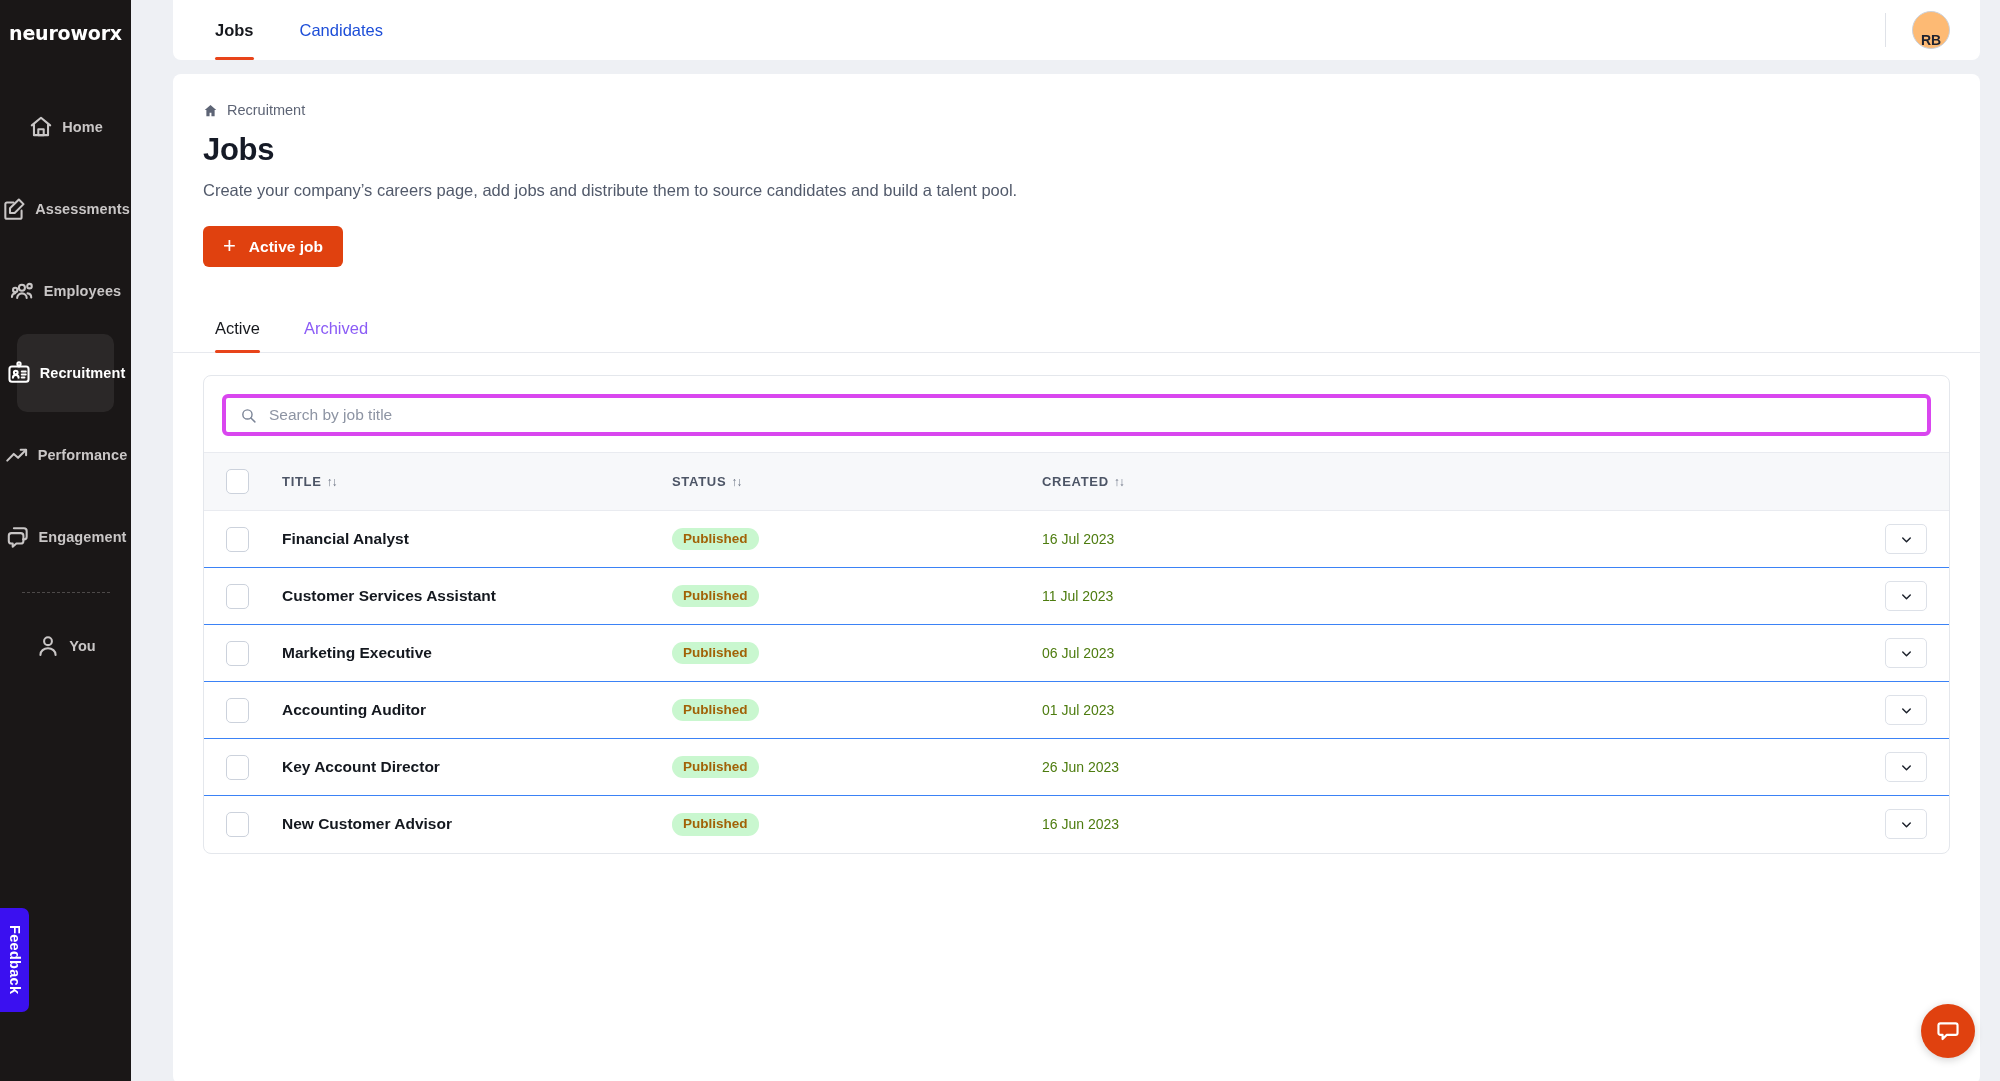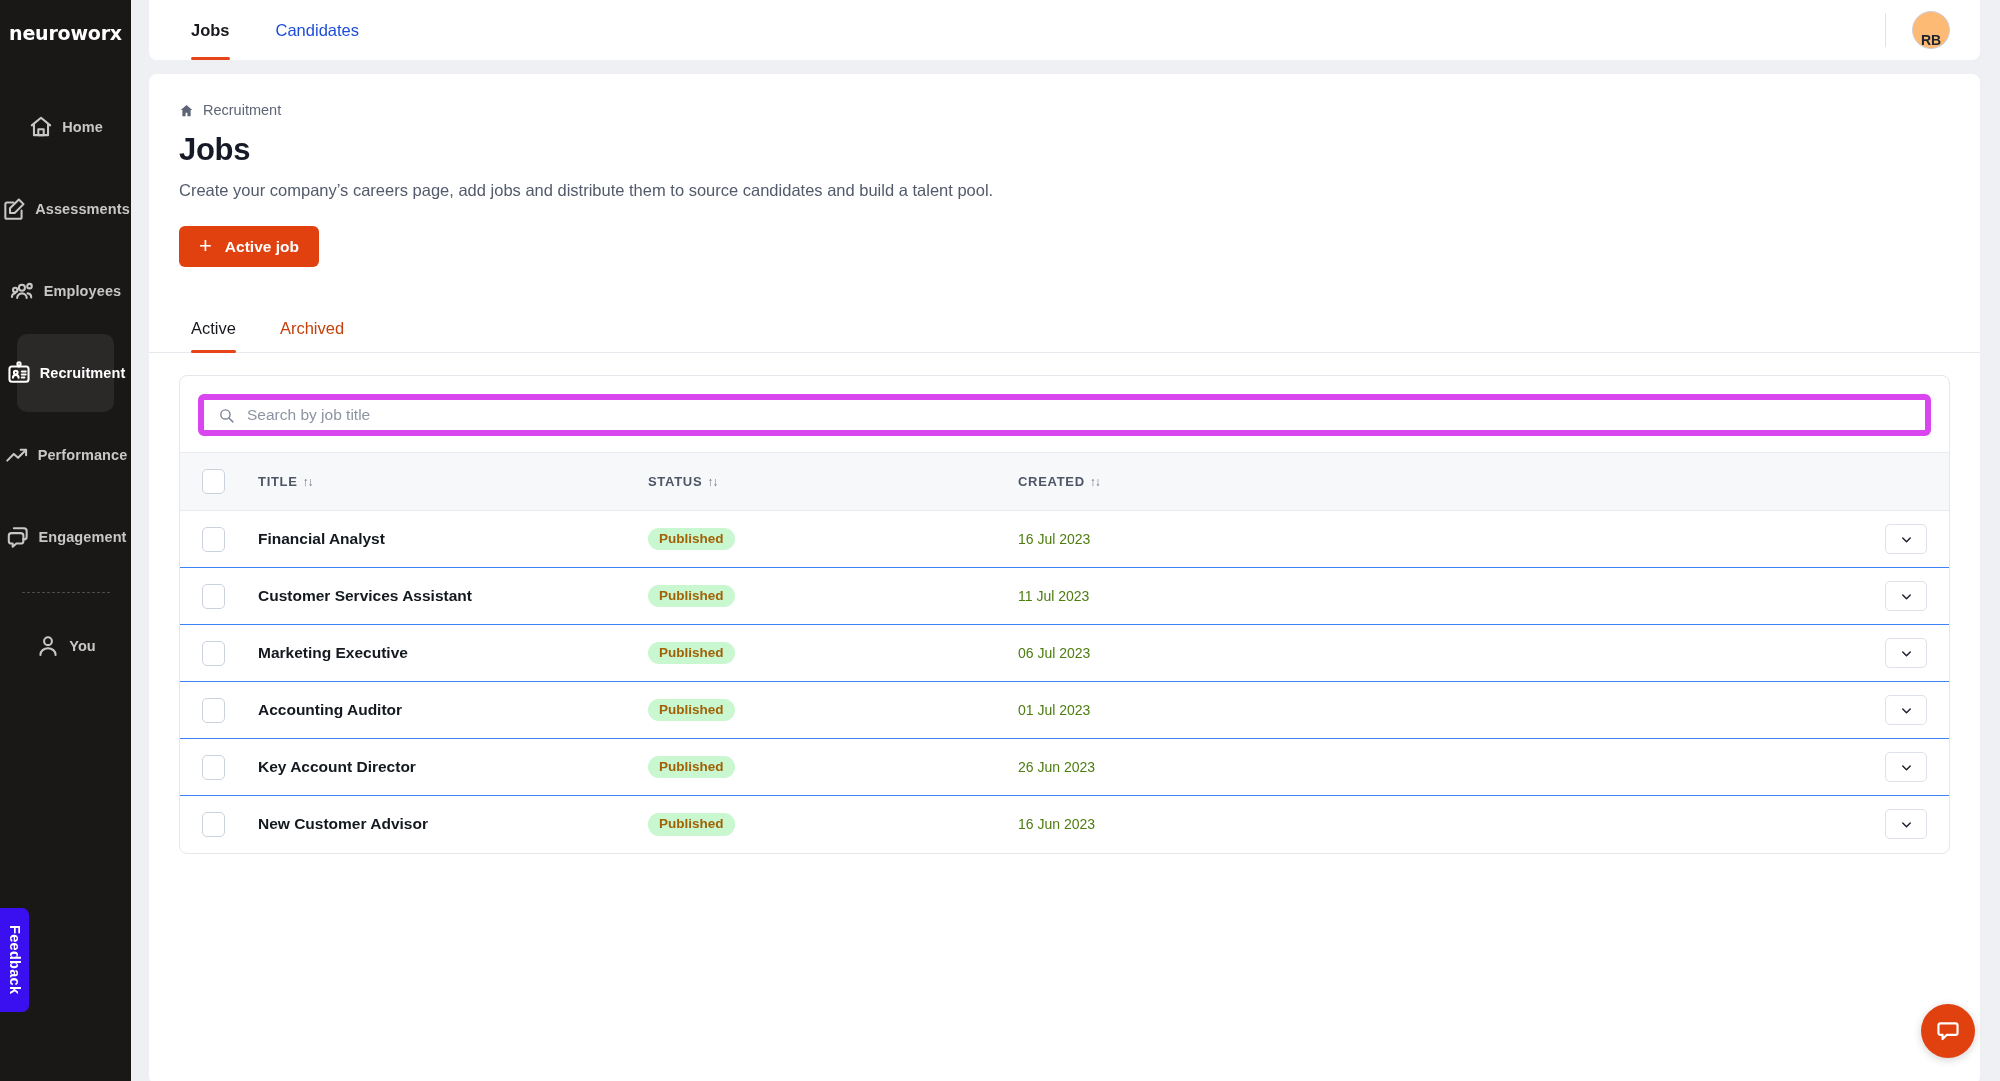--- a/index.html
+++ b/index.html
@@ -3,21 +3,21 @@
 <meta charset="utf-8">
 <style>
   * { box-sizing: border-box; margin: 0; padding: 0; }
   html, body {
     width: 2000px; height: 1081px;
     font-family: "Liberation Sans", sans-serif;
     background: #eef0f4;
     overflow: hidden;
   }
 
-  .app { display: flex; width: 2000px; height: 1081px; }
+  .app { display: flex; width: 2000px; height: 1081px; gap: 24px; }
 
   
   .sidebar {
     width: 131px;
     flex: 0 0 131px;
     background: #1a1717;
     position: relative;
     display: flex;
     flex-direction: column;
     align-items: center;
@@ -181,21 +181,21 @@
   .subtabs {
     margin-top: 42px;
     padding: 0 30px;
     display: flex; gap: 20px;
     border-bottom: 1px solid #e7e9ee;
   }
   .subtab {
     position: relative;
     padding: 10px 12px 14px 12px;
     font-size: 16.5px;
-    color: #c2410c;
+    color: #8b5cf6;
     cursor: pointer;
   }
   .subtab.active { color: #16181d; font-weight: 400; }
   .subtab.active::after {
     content: "";
     position: absolute; left: 12px; right: 12px; bottom: -1px;
     height: 3px; background: #e8441a; border-radius: 2px;
   }
 
   
@@ -203,21 +203,21 @@
     margin: 22px 30px 0 30px;
     border: 1px solid #e4e7ec;
     border-radius: 8px;
     overflow: hidden;
     background: #fff;
   }
   .search-wrap { padding: 18px 18px 16px 18px; }
   .search-box {
     display: flex; align-items: center; gap: 12px;
     height: 42px;
-    border: 6px solid #d946ef;
+    border: 4px solid #d946ef;
     border-radius: 6px;
     padding: 0 14px;
     background: #fff;
     justify-content: center;
   }
   .search-box svg { width: 17px; height: 17px; stroke: #7b8496; fill: none; stroke-width: 2; stroke-linecap: round; display: block; }
   .search-box input {
     border: none; outline: none;
     font-size: 15.5px;
     color: #2b3040;

